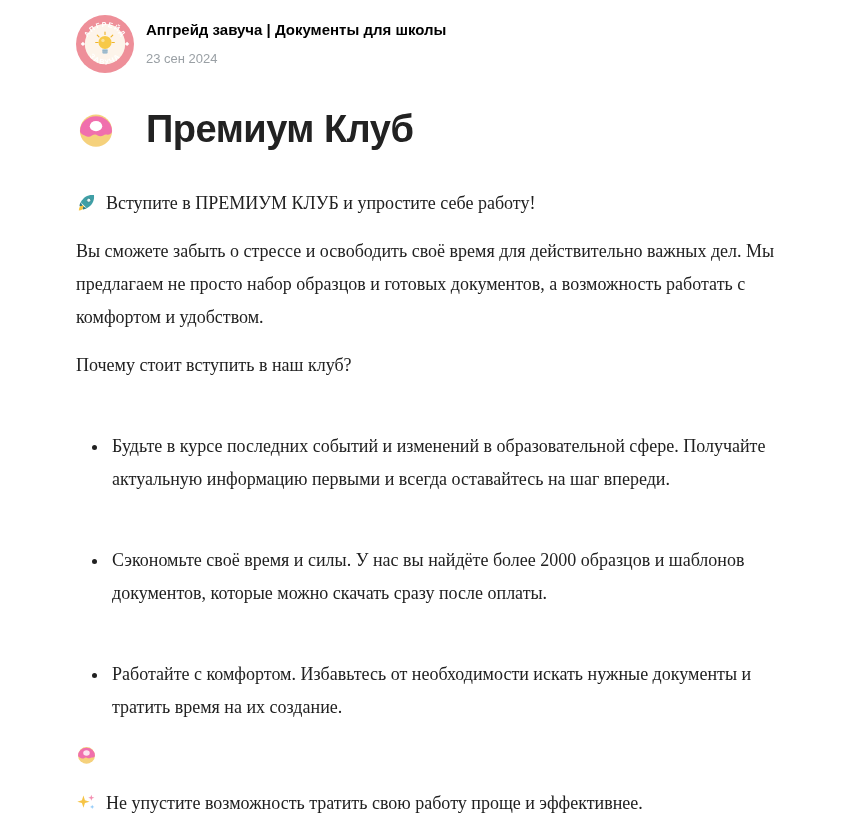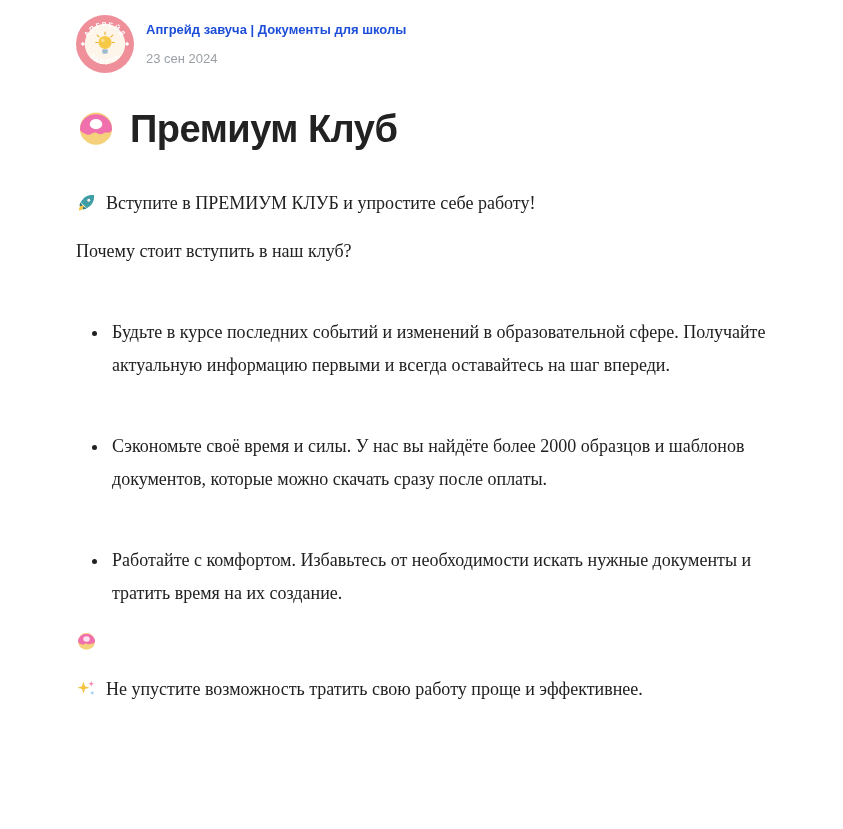--- a/index.html
+++ b/index.html
@@ -4,26 +4,26 @@
 <style>
   html,body{margin:0;padding:0;background:#ffffff;}
   body{width:843px;font-family:"Liberation Serif","DejaVu Serif",serif;color:#212121;}
   .page{padding:15px 50px 30px 76px;box-sizing:border-box;}
 
   
   .post-header{display:flex;align-items:center;gap:12px;}
   .avatar{width:58px;height:58px;flex:0 0 58px;cursor:pointer;}
   .meta{display:flex;flex-direction:column;justify-content:center;}
   .channel-name{font-family:"Liberation Sans","DejaVu Sans",sans-serif;font-weight:700;
-    font-size:13px;color:#1d4ed8;line-height:20px;cursor:pointer;}
+    font-size:15px;color:#000000;line-height:20px;cursor:pointer;}
   .post-date{font-family:"Liberation Sans","DejaVu Sans",sans-serif;font-size:13px;
     color:#9aa0a5;line-height:18px;margin-top:10px;}
 
   
-  h1.post-title{display:flex;align-items:flex-start;gap:14px;margin:34px 0 36px;
+  h1.post-title{display:flex;align-items:center;gap:30px;margin:34px 0 36px;
     font-family:"Liberation Sans","DejaVu Sans",sans-serif;font-weight:700;
     font-size:38px;line-height:44px;color:#222;letter-spacing:-0.5px;}
   h1 .donut-lg{width:40px;height:40px;flex:0 0 40px;}
 
   
   .article{font-size:18px;line-height:33px;}
   .article p{margin:0 0 15px;}
   .inline-ico{display:inline-block;vertical-align:-4px;margin-right:9px;}
   .ico-20{width:21px;height:21px;}
 
@@ -94,20 +94,21 @@
 
     <p><span class="inline-ico ico-20"><svg viewBox="0 0 24 24" width="21" height="21" aria-hidden="true">
         <path d="M7.2 14.5 L9.5 16.8 C8.8 19.6 5.8 21 3.2 21 C3.2 18.4 4.5 15.3 7.2 14.5 Z" fill="#f6c445"></path>
         <path d="M20.5 3.5 C21.4 9.5 18.6 15.4 12.3 18.6 L5.4 11.7 C8.6 5.4 14.5 2.6 20.5 3.5 Z" fill="#3f9fa6"></path>
         <path d="M8.2 16.5 L12.3 18.6 C10.9 19.6 9.3 20 7.8 19.9 Z" fill="#2e7d84"></path>
         <path d="M7.5 15.8 L5.4 11.7 C4.4 13.1 4 14.7 4.1 16.2 Z" fill="#2e7d84"></path>
         <circle cx="14.6" cy="9.4" r="2.3" fill="#eaf6f6"></circle>
         <circle cx="14.6" cy="9.4" r="2.3" fill="none" stroke="#2e7d84" stroke-width="0.8"></circle>
       </svg></span><span>Вступите в ПРЕМИУМ КЛУБ и упростите себе работу!</span></p>
 
+    <p>Вы сможете забыть о стрессе и освободить своё время для действительно важных дел. Мы предлагаем не просто набор образцов и готовых документов, а возможность работать с комфортом и удобством.</p>
 
     <p>Почему стоит вступить в наш клуб?</p>
 
     <ul class="benefits">
       <li>Будьте в курсе последних событий и изменений в образовательной сфере. Получайте актуальную информацию первыми и всегда оставайтесь на шаг впереди.</li>
       <li>Сэкономьте своё время и силы. У нас вы найдёте более 2000 образцов и шаблонов документов, которые можно скачать сразу после оплаты.</li>
       <li>Работайте с комфортом. Избавьтесь от необходимости искать нужные документы и тратить время на их создание.</li>
     </ul>
 
     <p><span class="inline-ico ico-20"><svg viewBox="0 0 36 36" width="21" height="21" aria-hidden="true">

